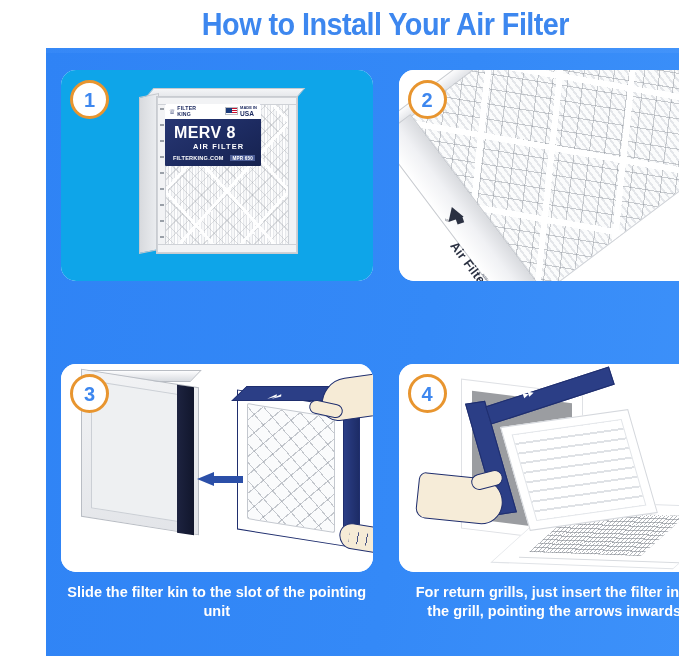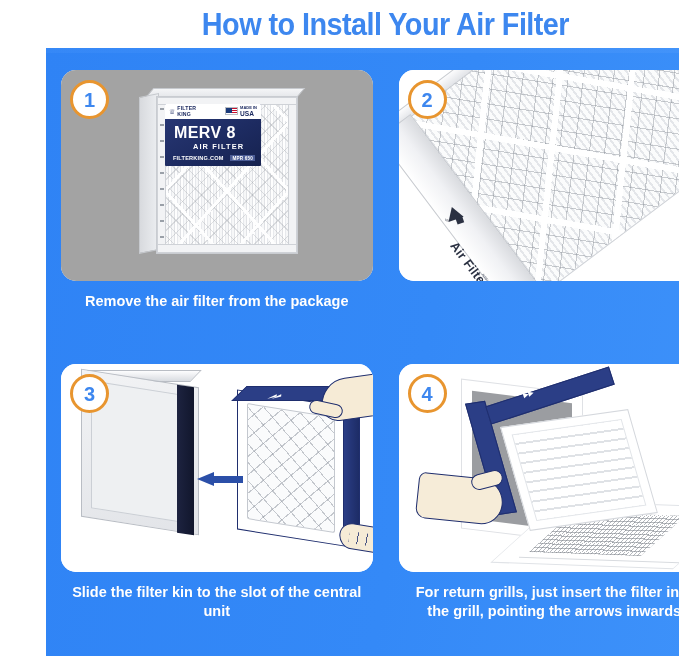--- a/index.html
+++ b/index.html
@@ -65,21 +65,21 @@
 
   .caption {
     margin-top:11px;
     color:#ffffff; font-size:14.5px; font-weight:bold;
     text-align:center; line-height:1.32;
     padding:0 6px;
     text-shadow:0 0 1px rgba(0,0,0,.05);
   }
 
   
-  .art1 { position:absolute; inset:0; background:#a3a3a3; }
+  .art1 { position:absolute; inset:0; background:#0ea5e9; }
   .filter-photo{
     position:absolute; left:78px; top:16px; width:166px; height:173px;
   }
   .f-side{
     position:absolute; left:0; top:9px; width:20px; height:157px;
     background:linear-gradient(90deg,#d8dade,#eceef1);
     border:1px solid #c6c9ce;
     transform:skewY(-11deg);
   }
   .f-top{
@@ -443,21 +443,20 @@
                   <div class="lbl-bot">
                     <div class="lbl-site">FILTERKING.COM</div>
                     <div class="lbl-mpr">MPR 650</div>
                   </div>
                 </div>
               </div>
             </div>
           </div>
           <div class="badge">1</div>
         </div>
-        <div class="caption">Remove the air filter from the package</div>
       </div>
 
       <div class="step step2">
         <div class="card">
           <div class="art2">
             <div class="p2-body">
               <div class="p2-grid">
                 <div class="p2-pleat"></div>
                 <div class="p2-mesh"></div>
                 <div class="p2-wire"></div>
@@ -500,21 +499,21 @@
               <div class="hand-bot-lines"></div>
             </div>
 
             <div class="arrow3">
               <div class="shaft"></div>
               <div class="head"></div>
             </div>
           </div>
           <div class="badge">3</div>
         </div>
-        <div class="caption">Slide the filter kin to the slot of the central unit</div>
+        <div class="caption">Slide the filter kin to the slot of the pointing unit</div>
       </div>
 
       <div class="step step4">
         <div class="card">
           <div class="art4">
             <div class="g-wallframe">
               <div class="g-duct"></div>
             </div>
             <div class="ceiling"></div>
             <div class="ceil-mesh"></div>

